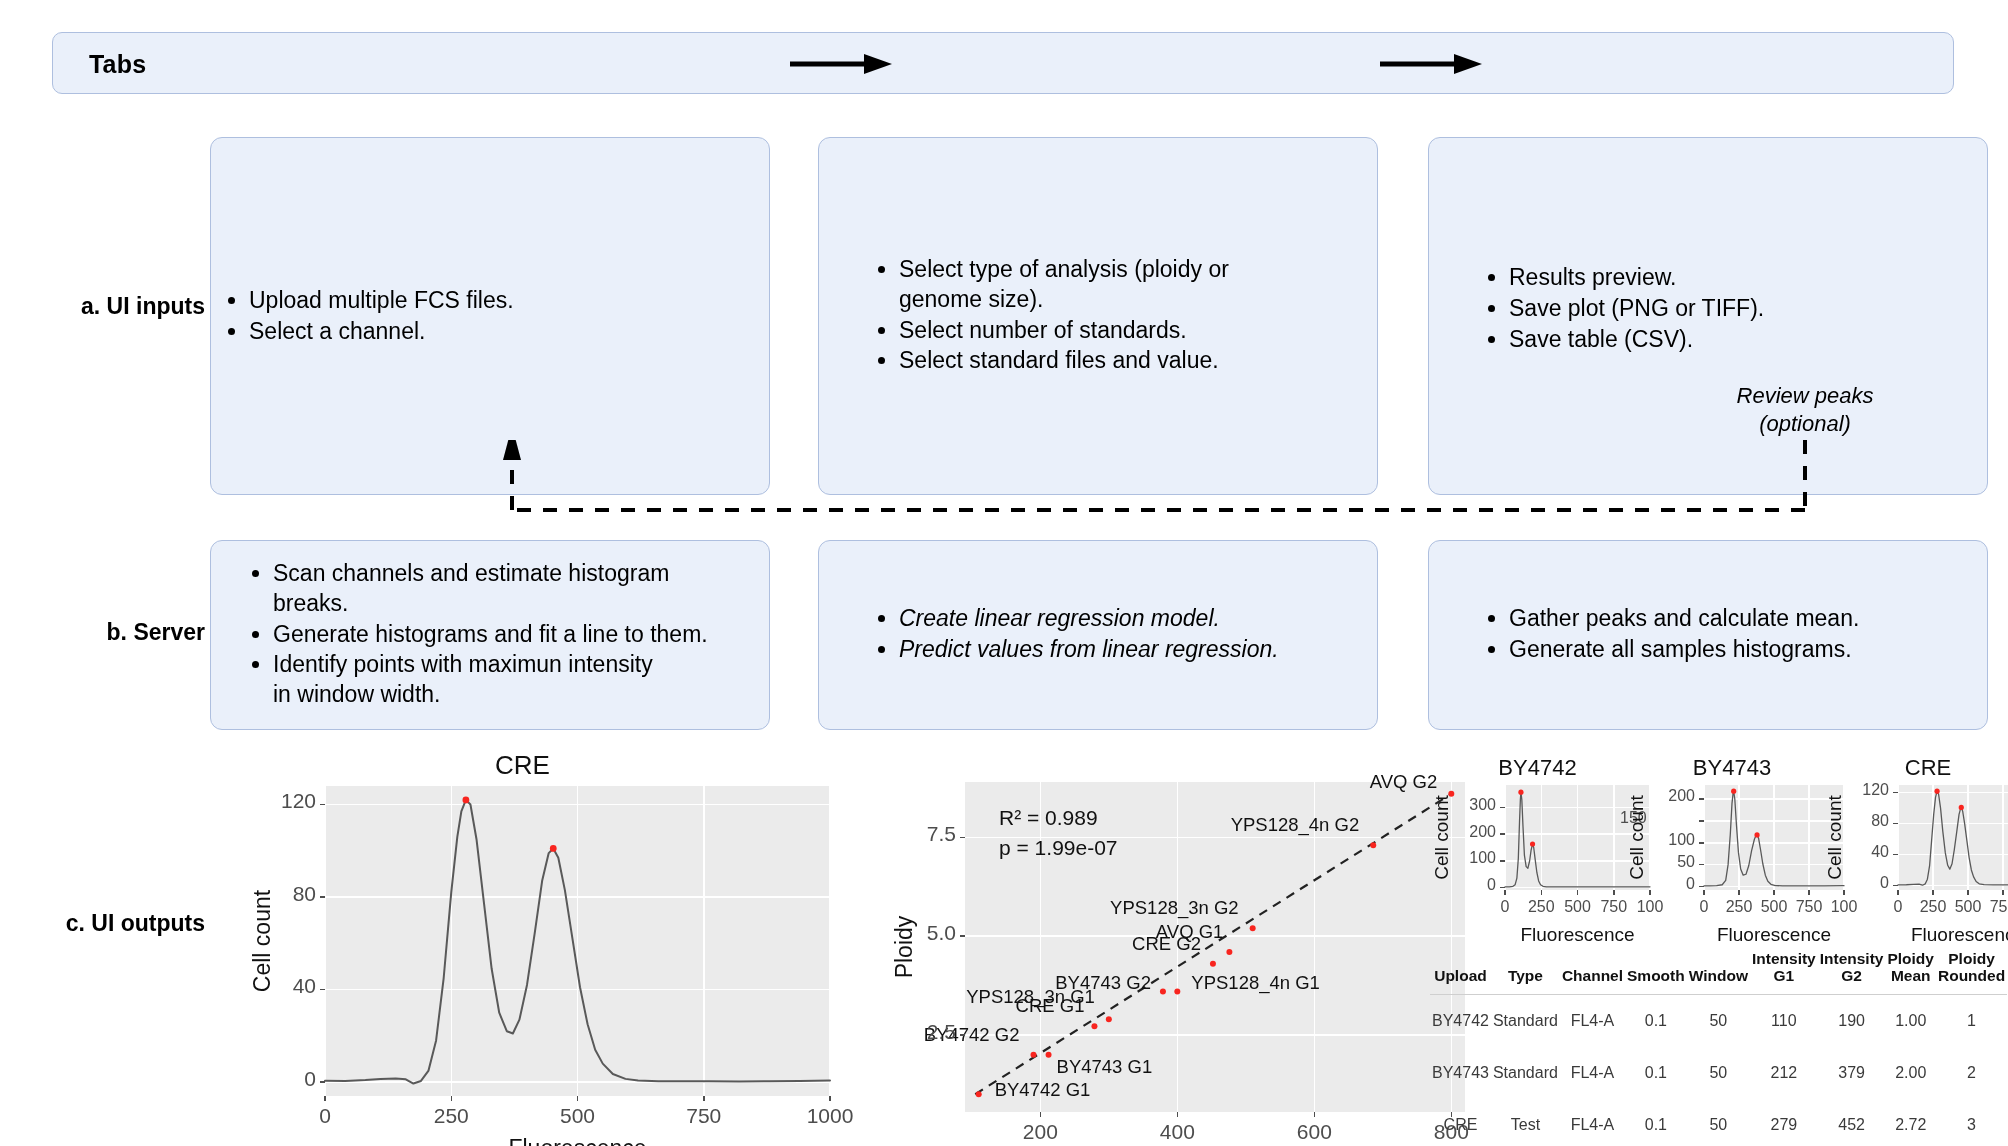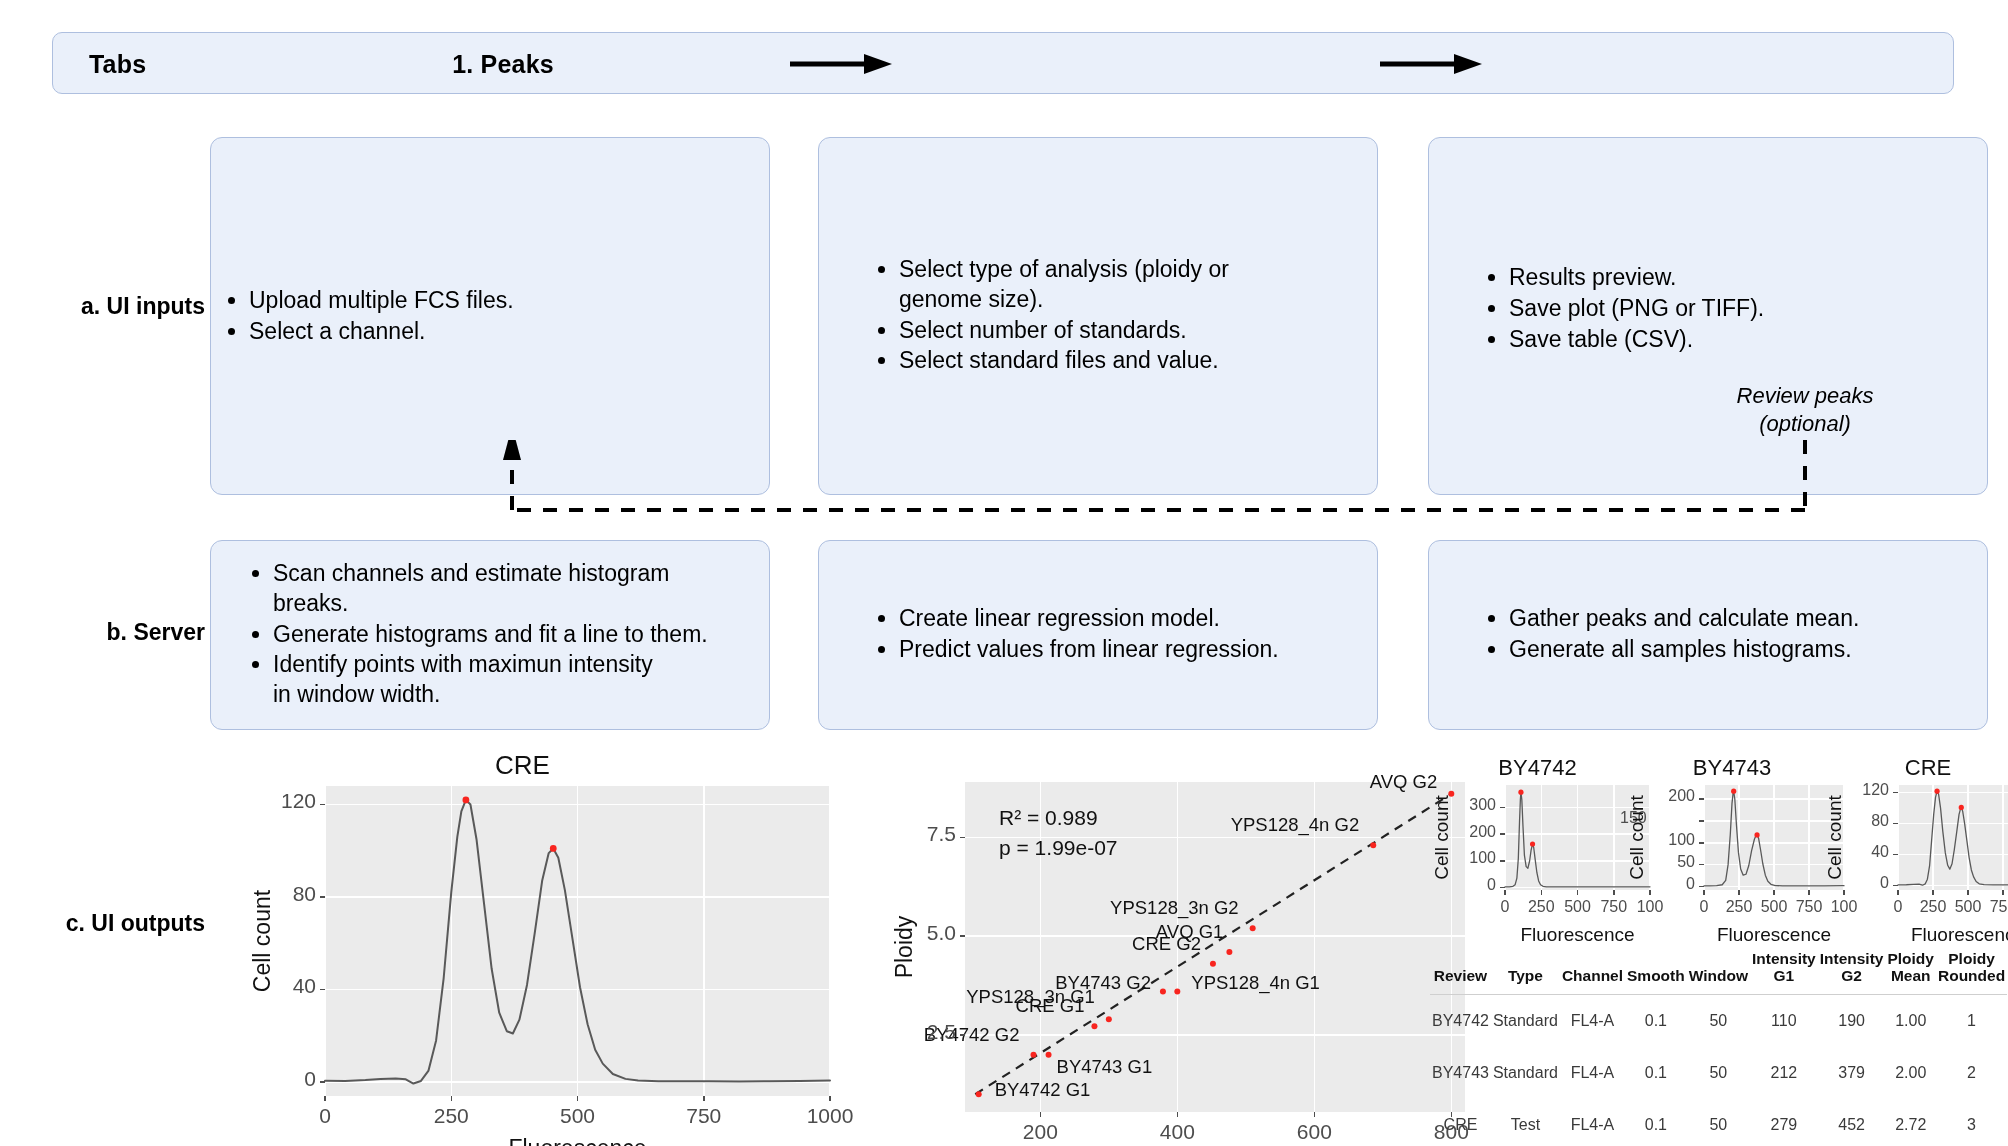--- a/index.html
+++ b/index.html
@@ -108,21 +108,20 @@
   #summary-table .col-i2 { width:62px; }
   #summary-table .col-pm { width:58px; }
   #summary-table .col-pr { width:78px; }
 </style>
 </head>
 <body>
 
 <div id="tab-bar">
   <div class="tab-cell left" style="left:0;width:300px;">Tabs</div>
 
-  <div class="tab-cell" style="left:300px;width:300px;">1. Peaks</div>
 
   <div class="arrow-wrap" style="left:700px;width:180px;">
     <svg class="arrow-svg" width="110" height="26" viewBox="0 0 110 26" aria-hidden="true">
       <line x1="2" y1="13" x2="78" y2="13" stroke="#000" stroke-width="5"></line>
       <polygon points="76,3 104,13 76,23" fill="#000"></polygon>
     </svg>
   </div>
 
 
   <div class="arrow-wrap" style="left:1290px;width:180px;">
@@ -180,21 +179,21 @@
 
 <div class="card" style="left:210px; top:540px; width:560px; height:190px;">
   <ul style="padding-left:54px;">
     <li style="max-width:400px;">Scan channels and estimate histogram breaks.</li>
     <li style="max-width:440px;">Generate histograms and fit a line to them.</li>
     <li style="max-width:400px;">Identify points with maximun intensity in window width.</li>
   </ul>
 </div>
 
 <div class="card" style="left:818px; top:540px; width:560px; height:190px;">
-  <ul style="padding-left:72px;">
+  <ul style="padding-left:72px;font-style:italic;">
     <li>Create linear regression model.</li>
     <li>Predict values from linear regression.</li>
   </ul>
 </div>
 
 <div class="card" style="left:1428px; top:540px; width:560px; height:190px;">
   <ul style="padding-left:72px;">
     <li>Gather peaks and calculate mean.</li>
     <li>Generate all samples histograms.</li>
   </ul>
@@ -407,21 +406,21 @@
       <div class="tick-label" style="left: 0px; top: 26.2006px; width: 71px; text-align: right; font-size: 16px;">120</div>
       <div class="axis-title" style="left: 80px; top: 169px; width: 140px; font-size: 19px;">Fluorescence</div>
       <div class="axis-title vert" style="left: 6px; top: 135px; width: 105px; font-size: 19px;">Cell count</div>
     </div>
   </div>
 
 <table id="summary-table">
   <thead>
     <tr>
         <th class="col-sample">
-          <div>Review</div>
+          <div>Upload</div>
         </th>
         <th class="col-type">
           <div>Type</div>
         </th>
         <th class="col-channel">
           <div>Channel</div>
         </th>
         <th class="col-smooth">
           <div>Smooth</div>
         </th>

